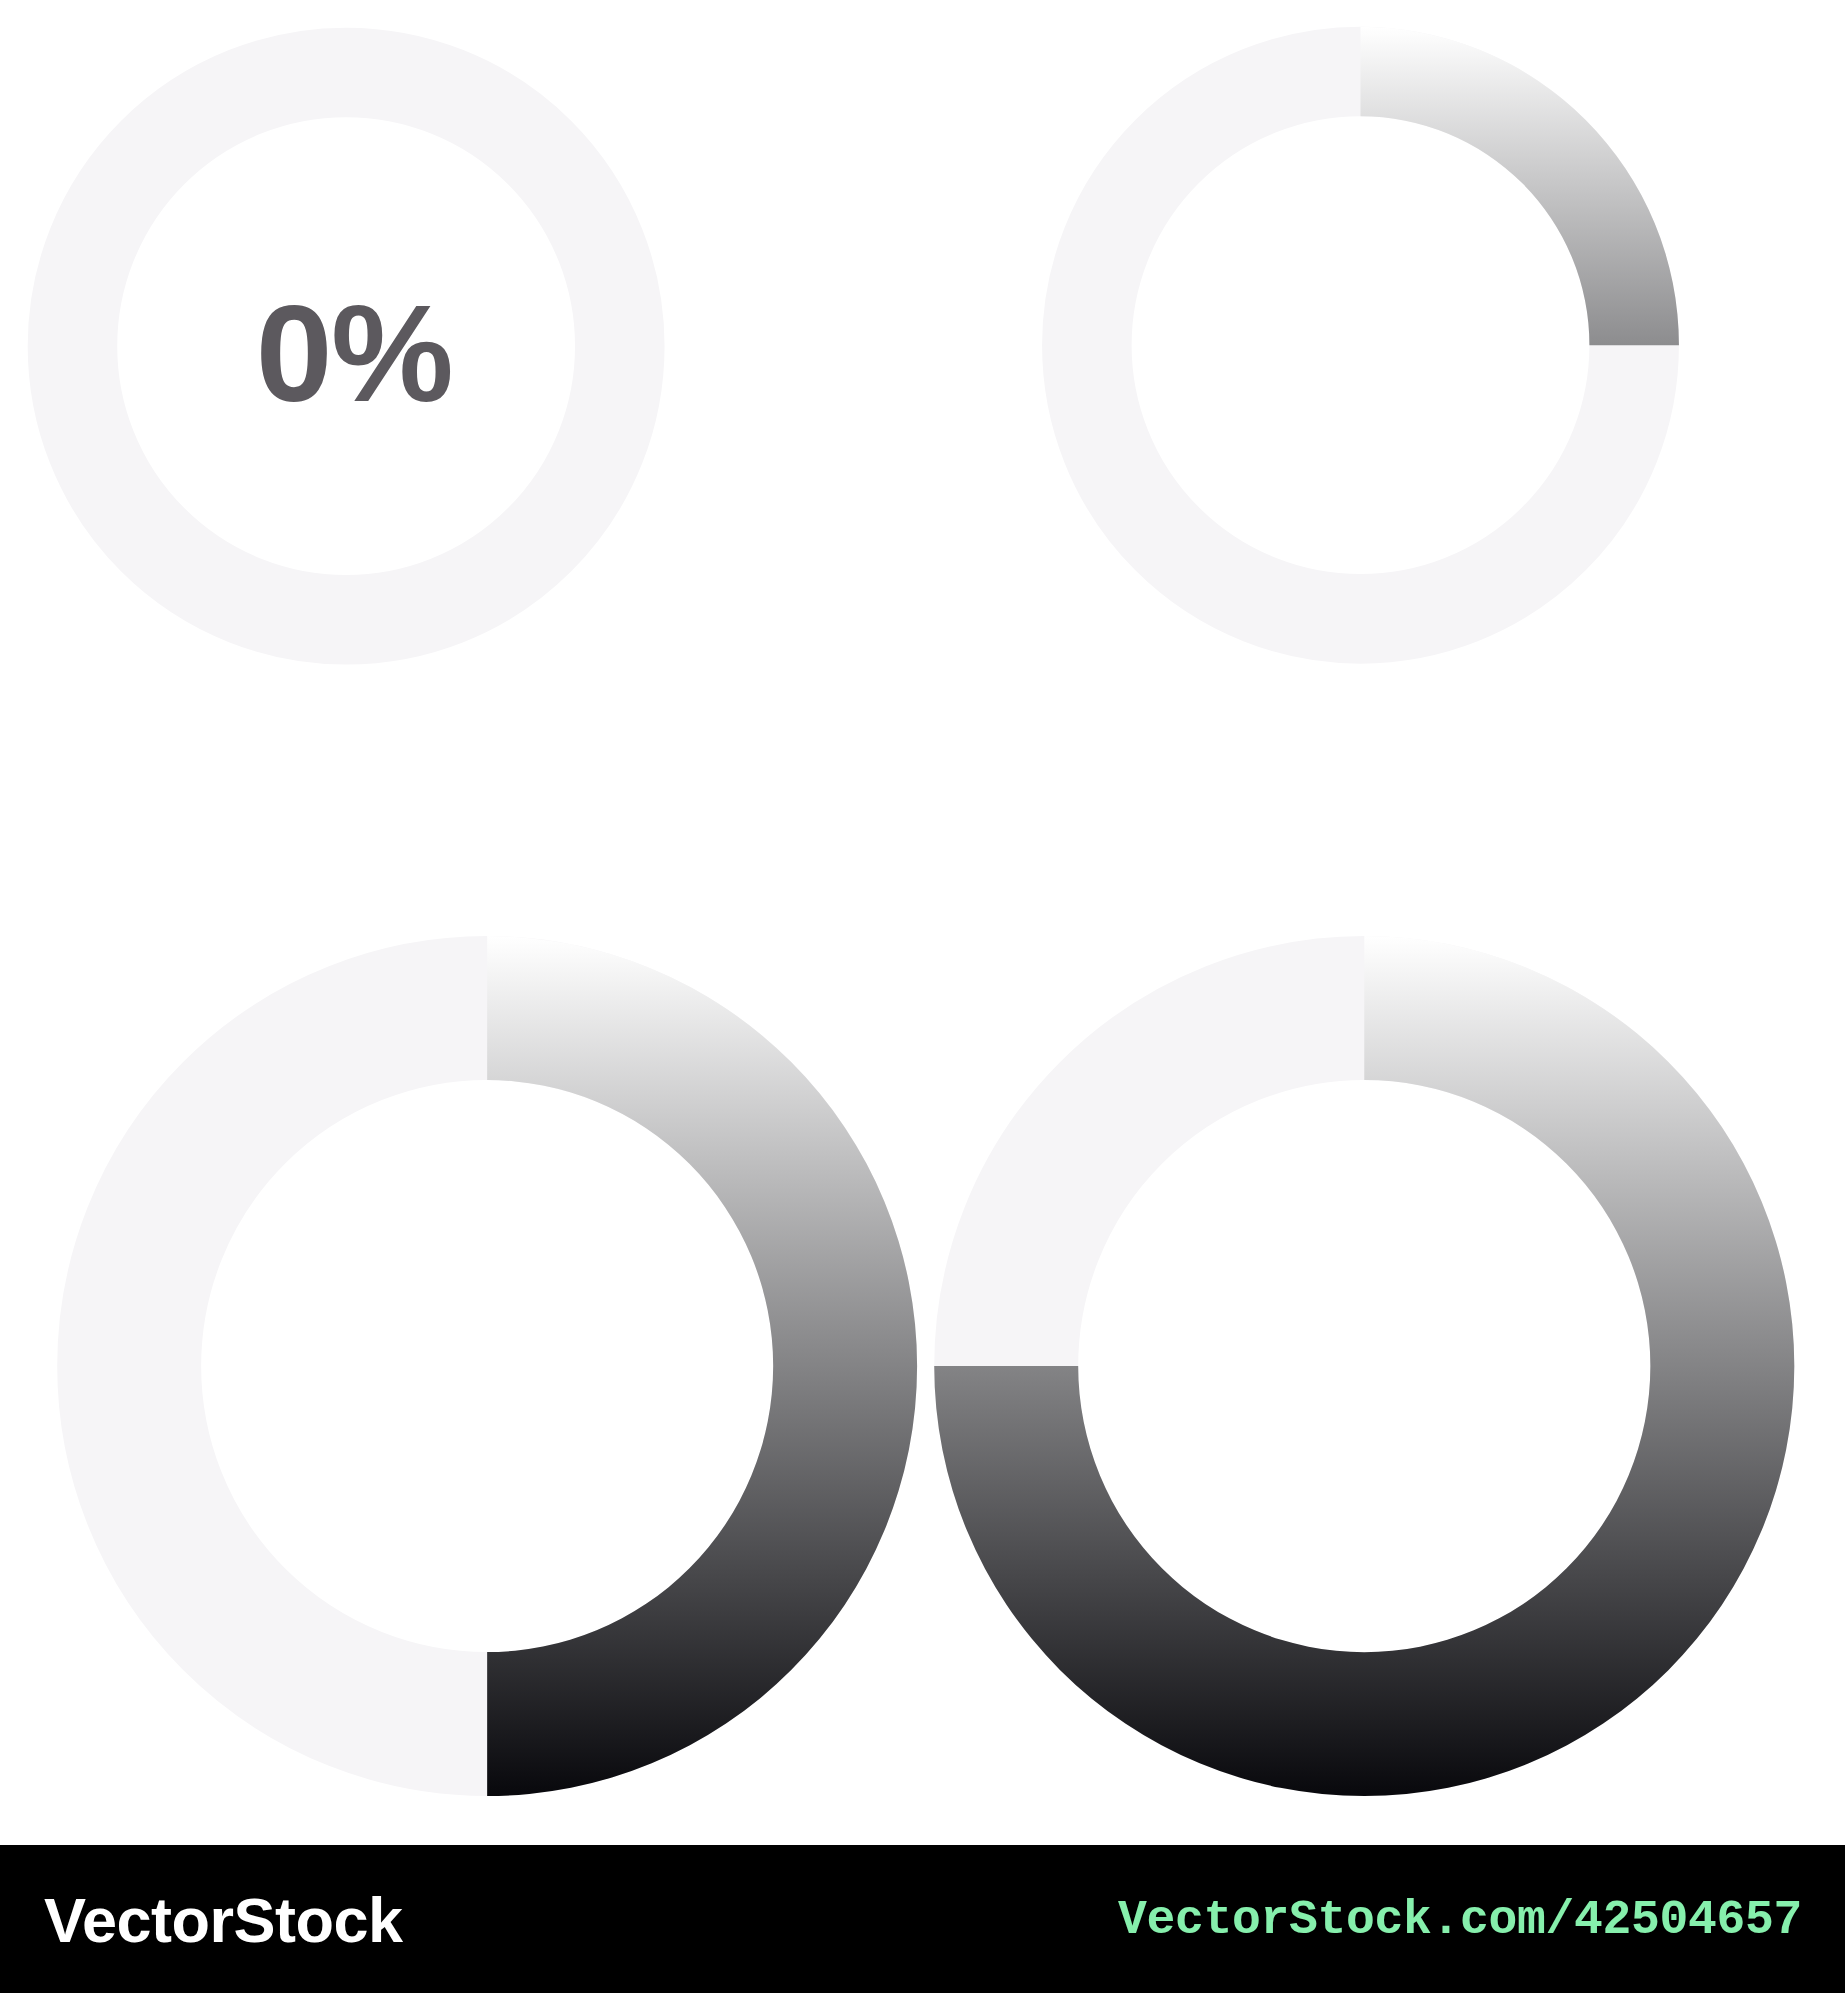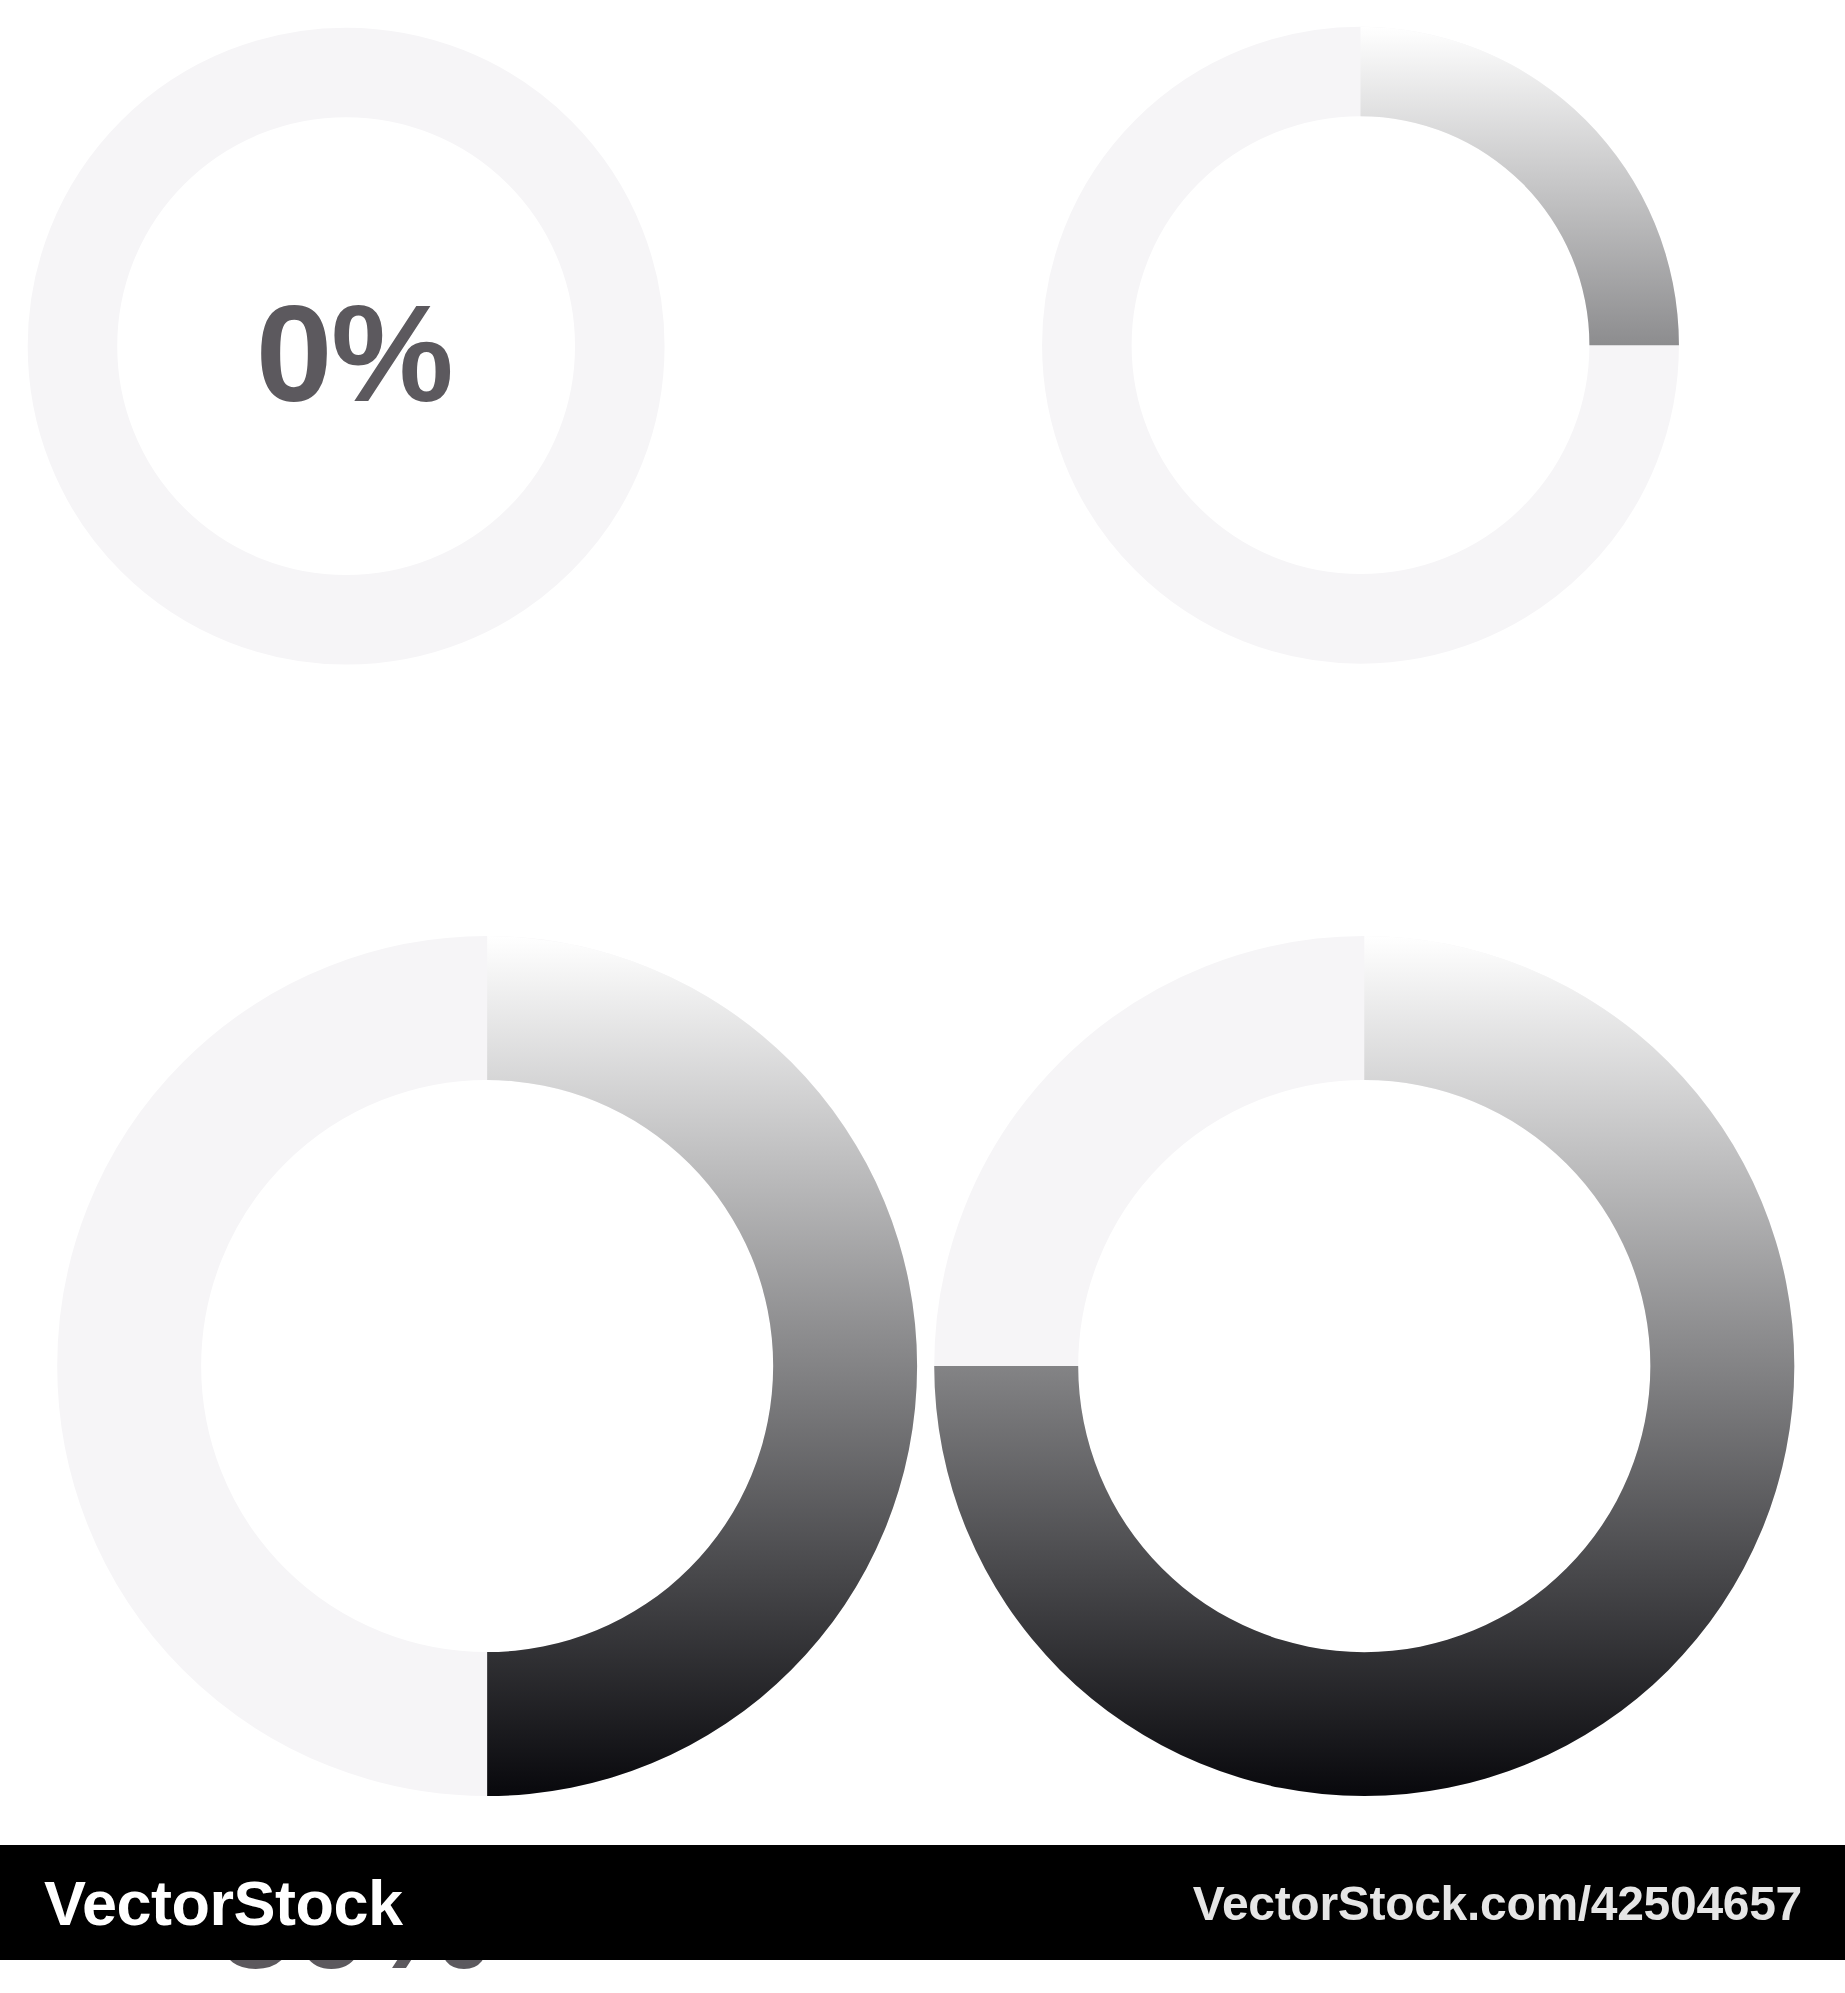--- a/index.html
+++ b/index.html
@@ -12,32 +12,32 @@
     position:absolute;
     transform:translate(-50%,-50%);
     color:#5c595e;
     font-family:"Liberation Sans",sans-serif;
     font-weight:bold;
     letter-spacing:-0.01em;
     white-space:nowrap;
     line-height:1;
   }
   #footer{
-    position:absolute;left:0;top:1845px;width:1846px;height:115px;
+    position:absolute;left:0;top:1845px;width:1846px;height:149px;
     background:#000000;
   }
   #footer .wm-left{
     position:absolute;left:44px;top:50%;transform:translateY(-50%);
     color:#ffffff;font-size:63px;font-weight:bold;
     font-family:"Liberation Sans",sans-serif;letter-spacing:-0.5px;
   }
   #footer .wm-right{
     position:absolute;right:44px;top:50%;transform:translateY(-50%);
-    color:#e5e5e5;font-size:48px;font-weight:bold;
-    font-family:Liberation Sans, sans-serif;letter-spacing:-0.3px;
+    color:#86efac;font-size:48px;font-weight:bold;
+    font-family:Liberation Mono, monospace;letter-spacing:-0.3px;
   }
 </style>
 </head>
 <body>
 
 <div id="stage">
 
   <div class="canvas">
 
     <div class="gauge" style="left:0px;top:0px;width:923px;height:923px;">

